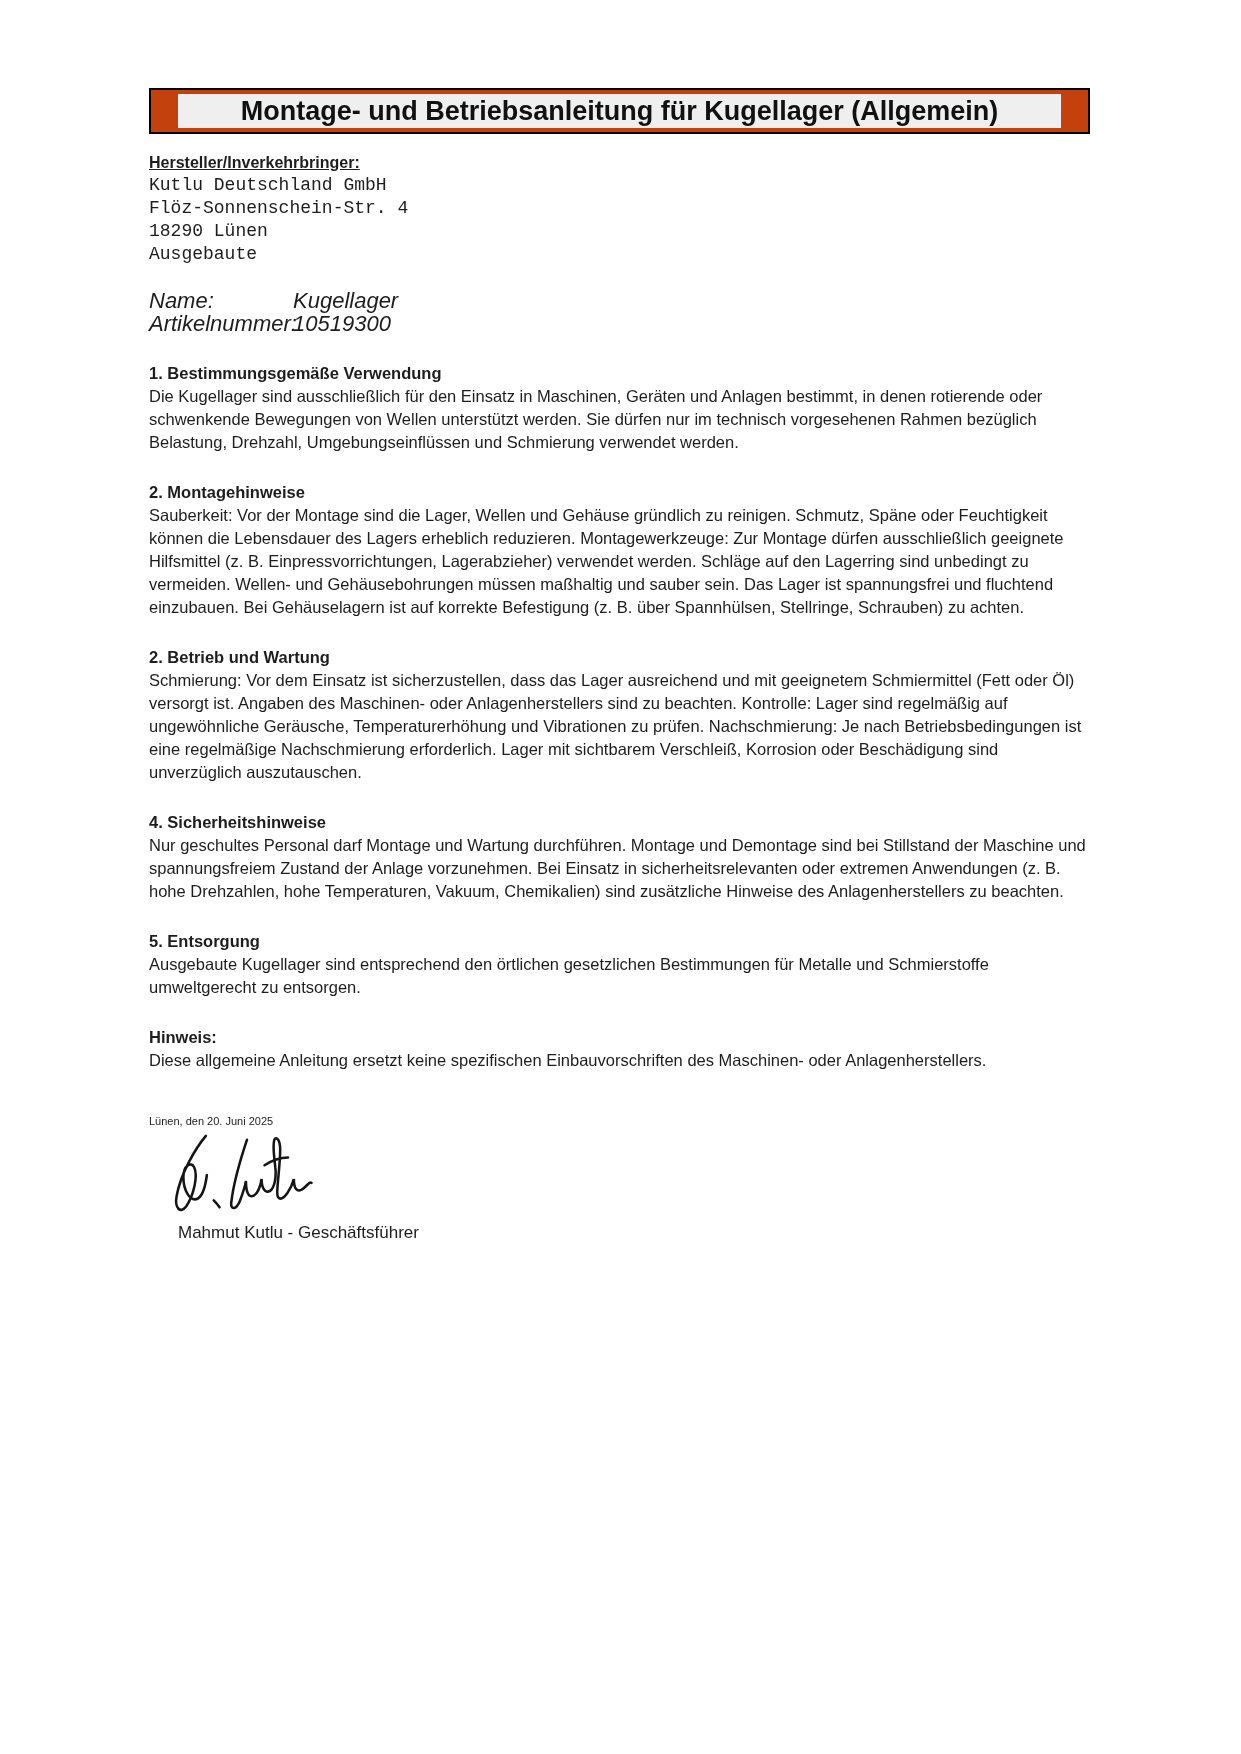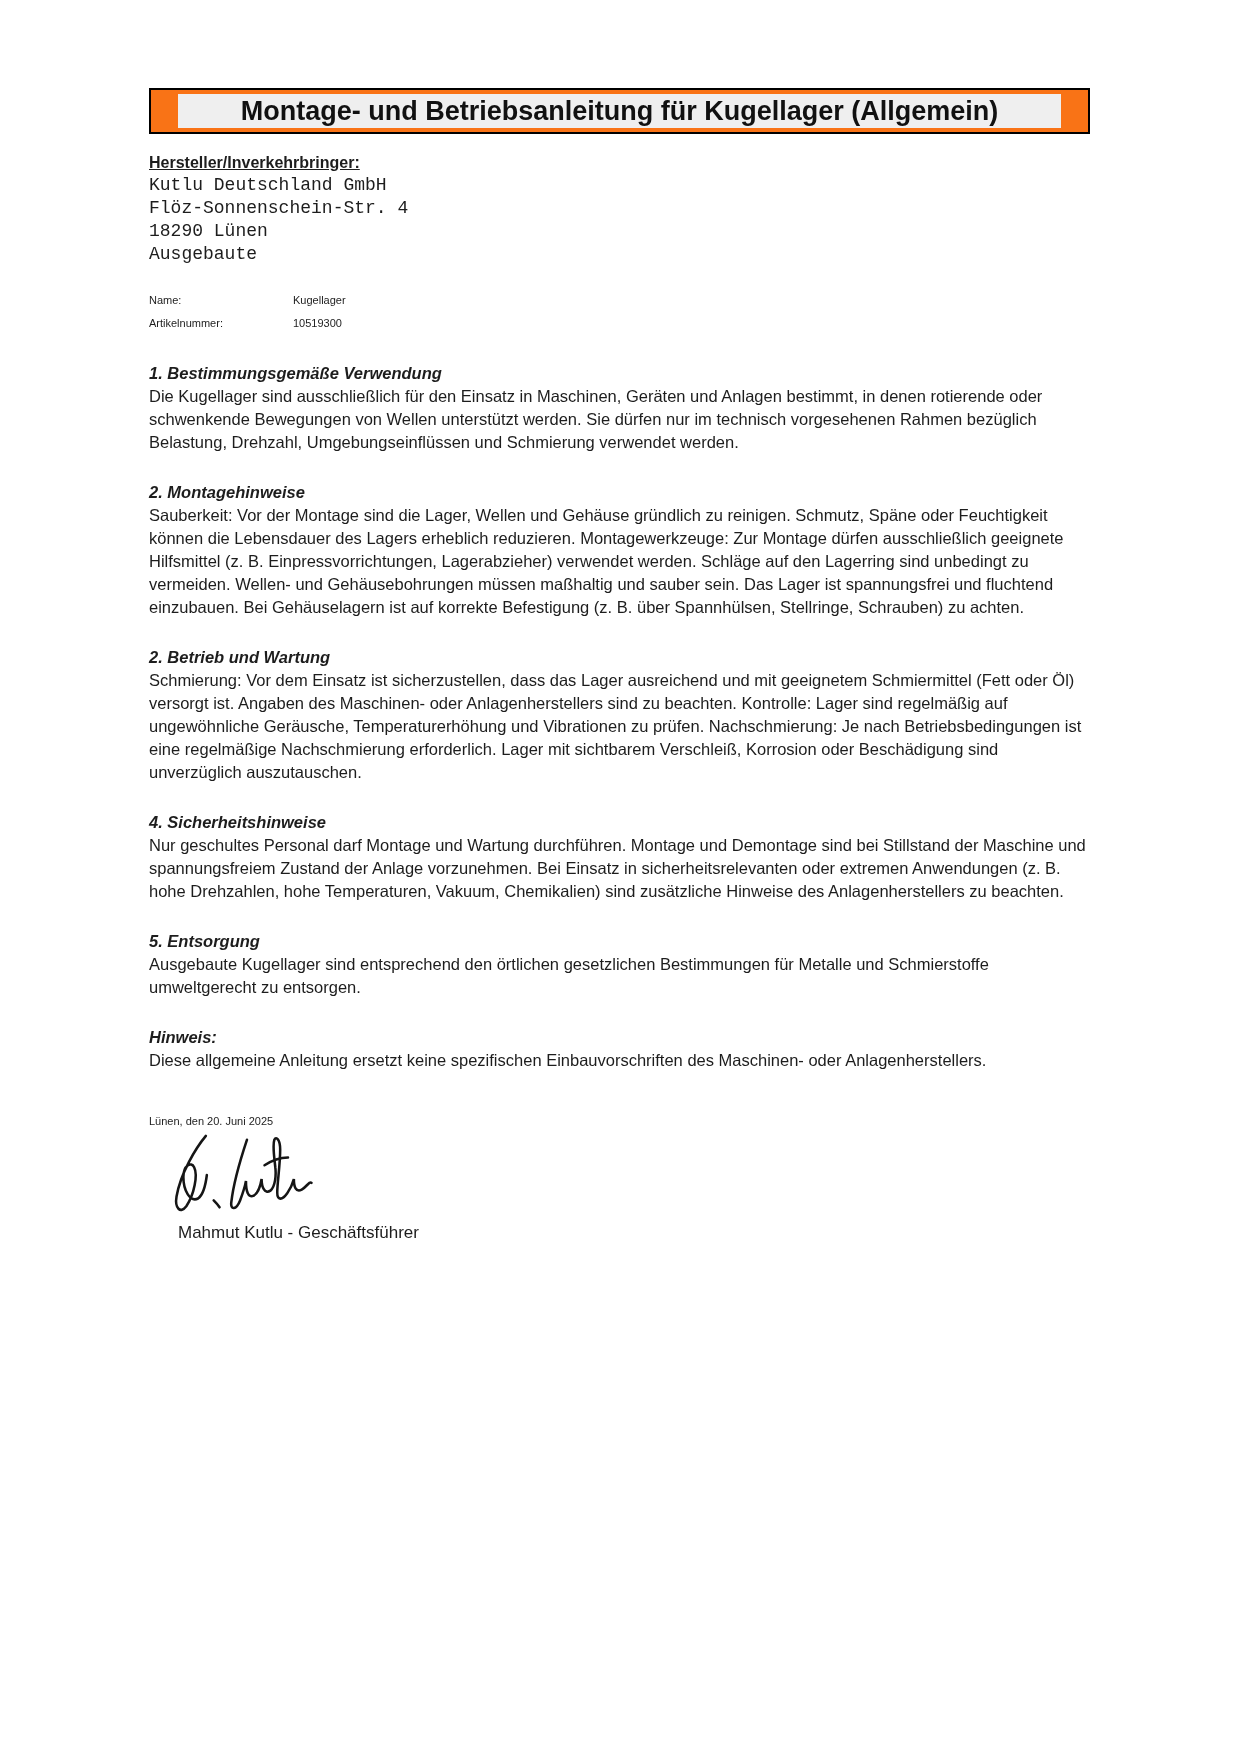--- a/index.html
+++ b/index.html
@@ -9,49 +9,48 @@
     font-family:"Liberation Sans","DejaVu Sans",sans-serif;
     color:#1d1d1d;
     position:relative;
     overflow:hidden;
   }
   .page { padding:88px 151px 0 149px; }
 
   .title-box {
     border:2px solid #000000;
     padding:4px 27px;
-    background:#f97316;
+    background:#c2410c;
   }
   .title-inner {
     background:#efefef;
     text-align:center;
     font-size:27px;
     line-height:34px;
     font-weight:700;
     color:#111111;
     white-space:nowrap;
   }
 
   .mfr-heading {
     margin-top:17px;
     font-size:16px; line-height:23px;
     font-weight:700;
     text-decoration:underline;
   }
   .addr-line { font-size:18px; line-height:23px;font-family:Liberation Mono, monospace; }
 
   .kv-table { margin-top:23px; }
-  .kv-row { display:flex; font-size:11px; line-height:23px; }
+  .kv-row { display:flex; font-size:22px; line-height:23px;font-style:italic; }
   .kv-label { width:144px; flex:0 0 144px; }
 
   .sec-heading {
     margin-top:26px;
     font-size:16.5px; line-height:24px;
     font-weight:700;
-    font-style:italic;
   }
   .sec-body {
     font-size:16.5px; line-height:23px;
     max-width:941px;
   }
 
   .sig-block { margin-top:40px; }
   .sig-date { font-size:11px; line-height:18px; }
   .sig-svg { display:block; margin:2px 0 0 20px; width:150px; height:88px; }
   .sig-svg path { fill:none; stroke:#151515; stroke-width:2.6; stroke-linecap:round; }

